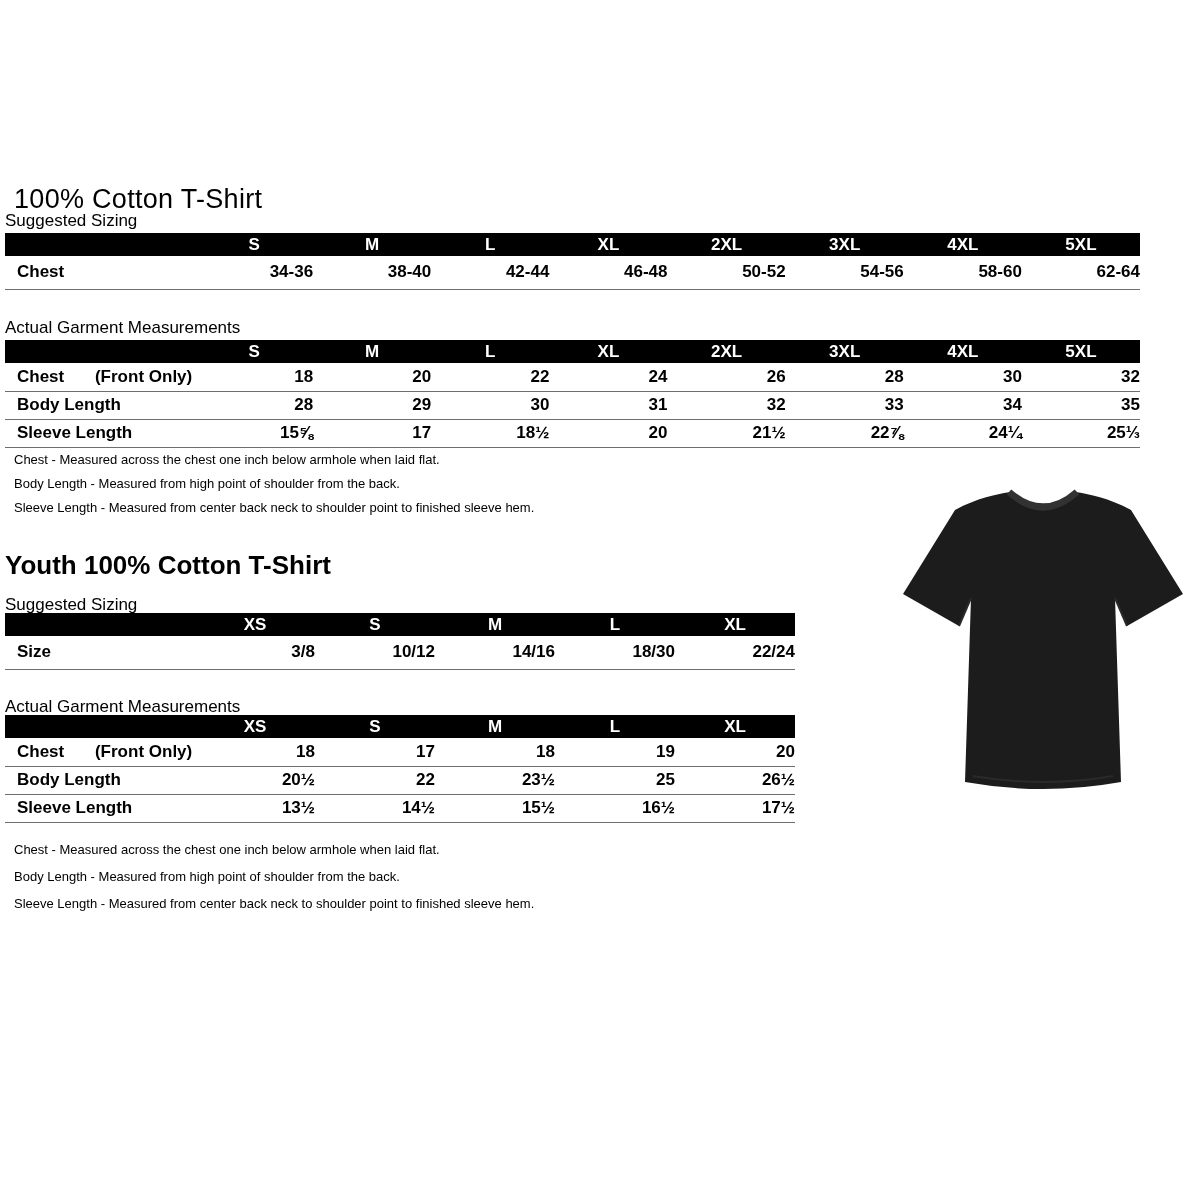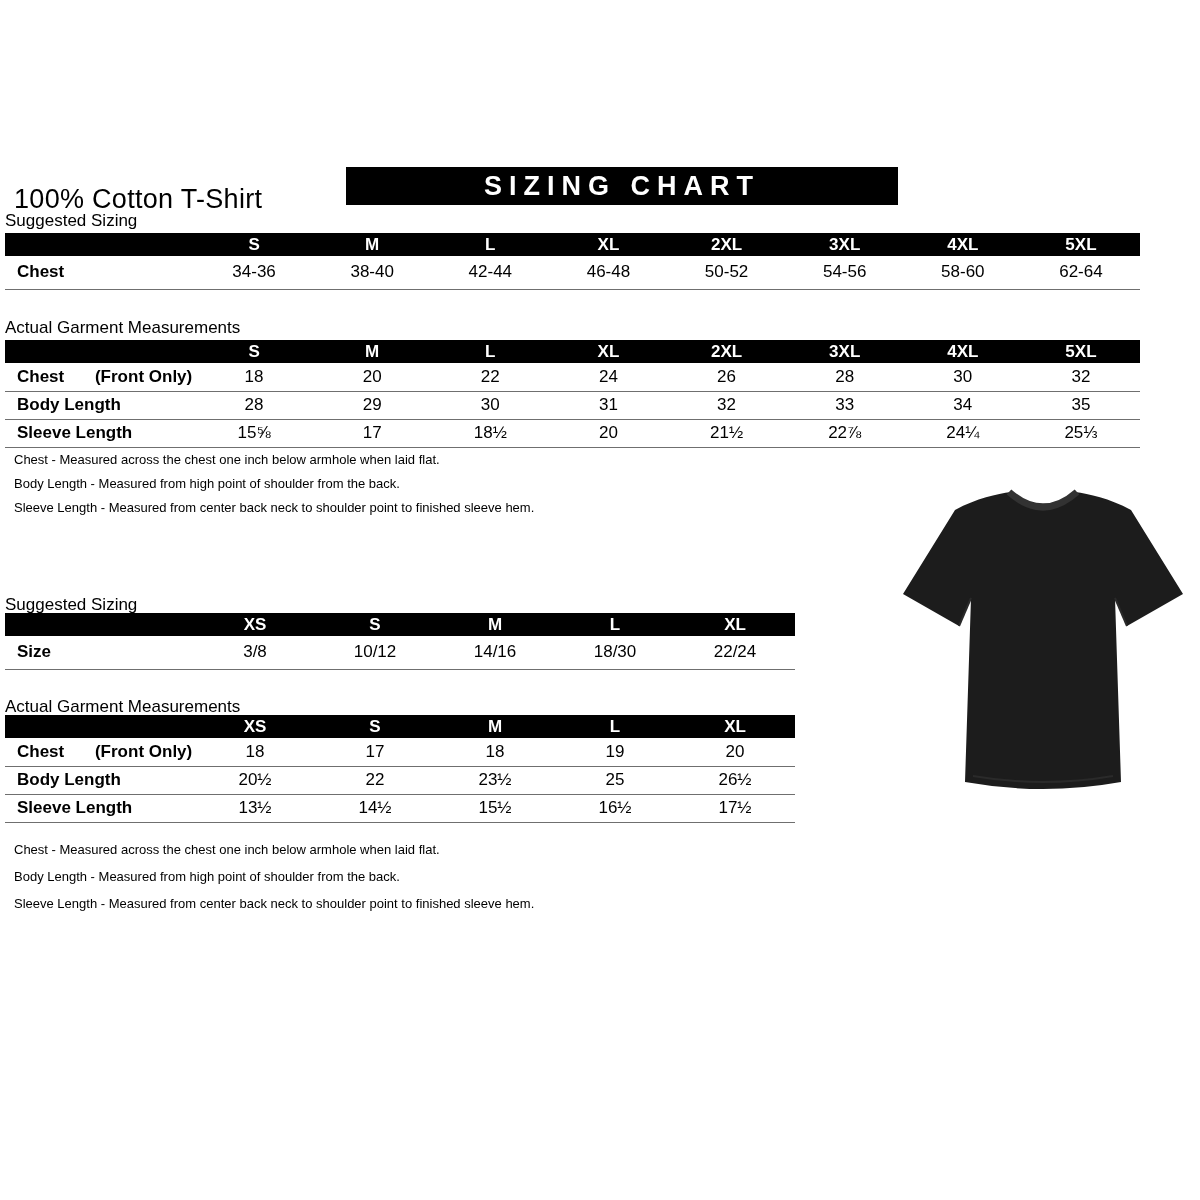--- a/index.html
+++ b/index.html
@@ -21,39 +21,36 @@
 
   table.size-table { border-collapse: collapse; table-layout: fixed; position: absolute; }
   .w-adult { width: 1135px; left: 5px; }
   .w-youth { width: 790px; left: 5px; }
   table.size-table thead th {
     background: #000; color: #fff; font-size: 17px; font-weight: 700;
     height: 23px; padding: 0; text-align: center;
   }
   table.size-table tbody tr { border-bottom: 1px solid #6f6f6f; height: 28px; }
   table.size-table.suggested tbody tr { height: 33px; }
-  table.size-table td { font-size: 17px; text-align: center; padding: 0; }
+  table.size-table td { font-size: 17px; text-align: right; padding: 0; font-weight: bold; }
   table.size-table th.row-label { text-align: left; padding-left: 12px; font-size: 17px; font-weight: 700; margin-top: 16px; }
   .row-label .suffix { font-weight: 700; padding-left: 26px; }
 
   .notes p { margin: 0 0 9px 0; font-size: 13px; }
   .notes-youth p { margin-bottom: 12px; }
 
   .tshirt-wrap { left: 893px; top: 476px; width: 300px; height: 340px; }
   .tshirt-wrap svg { display: block; width: 100%; height: 100%; }
 </style>
 </head>
 <body>
 
 <div class="page">
 
   <h1 class="abs page-title">100% Cotton T-Shirt</h1>
-  <div class="abs banner">
-    <span>SIZING CHART</span>
-  </div>
 
   <div class="abs sec" style="left:5px; top:211px;">Suggested Sizing</div>
   <table class="size-table suggested w-adult" style="top:233px;">
       <colgroup>
         <col style="width: 190px;">
         <col>
         <col>
         <col>
         <col>
         <col>
@@ -151,20 +148,21 @@
         </tr>
       </tbody>
     </table>
 
   <div class="abs notes" style="left:14px; top:452px;">
     <p>Chest - Measured across the chest one inch below armhole when laid flat.</p>
     <p>Body Length - Measured from high point of shoulder from the back.</p>
     <p>Sleeve Length - Measured from center back neck to shoulder point to finished sleeve hem.</p>
   </div>
 
+  <h2 class="abs youth-title" style="left:5px; top:550px; margin:0;">Youth 100% Cotton T-Shirt</h2>
 
   <div class="abs sec" style="left:5px; top:595px;">Suggested Sizing</div>
   <table class="size-table suggested w-youth" style="top:613px;">
       <colgroup>
         <col style="width: 190px;">
         <col>
         <col>
         <col>
         <col>
         <col>

